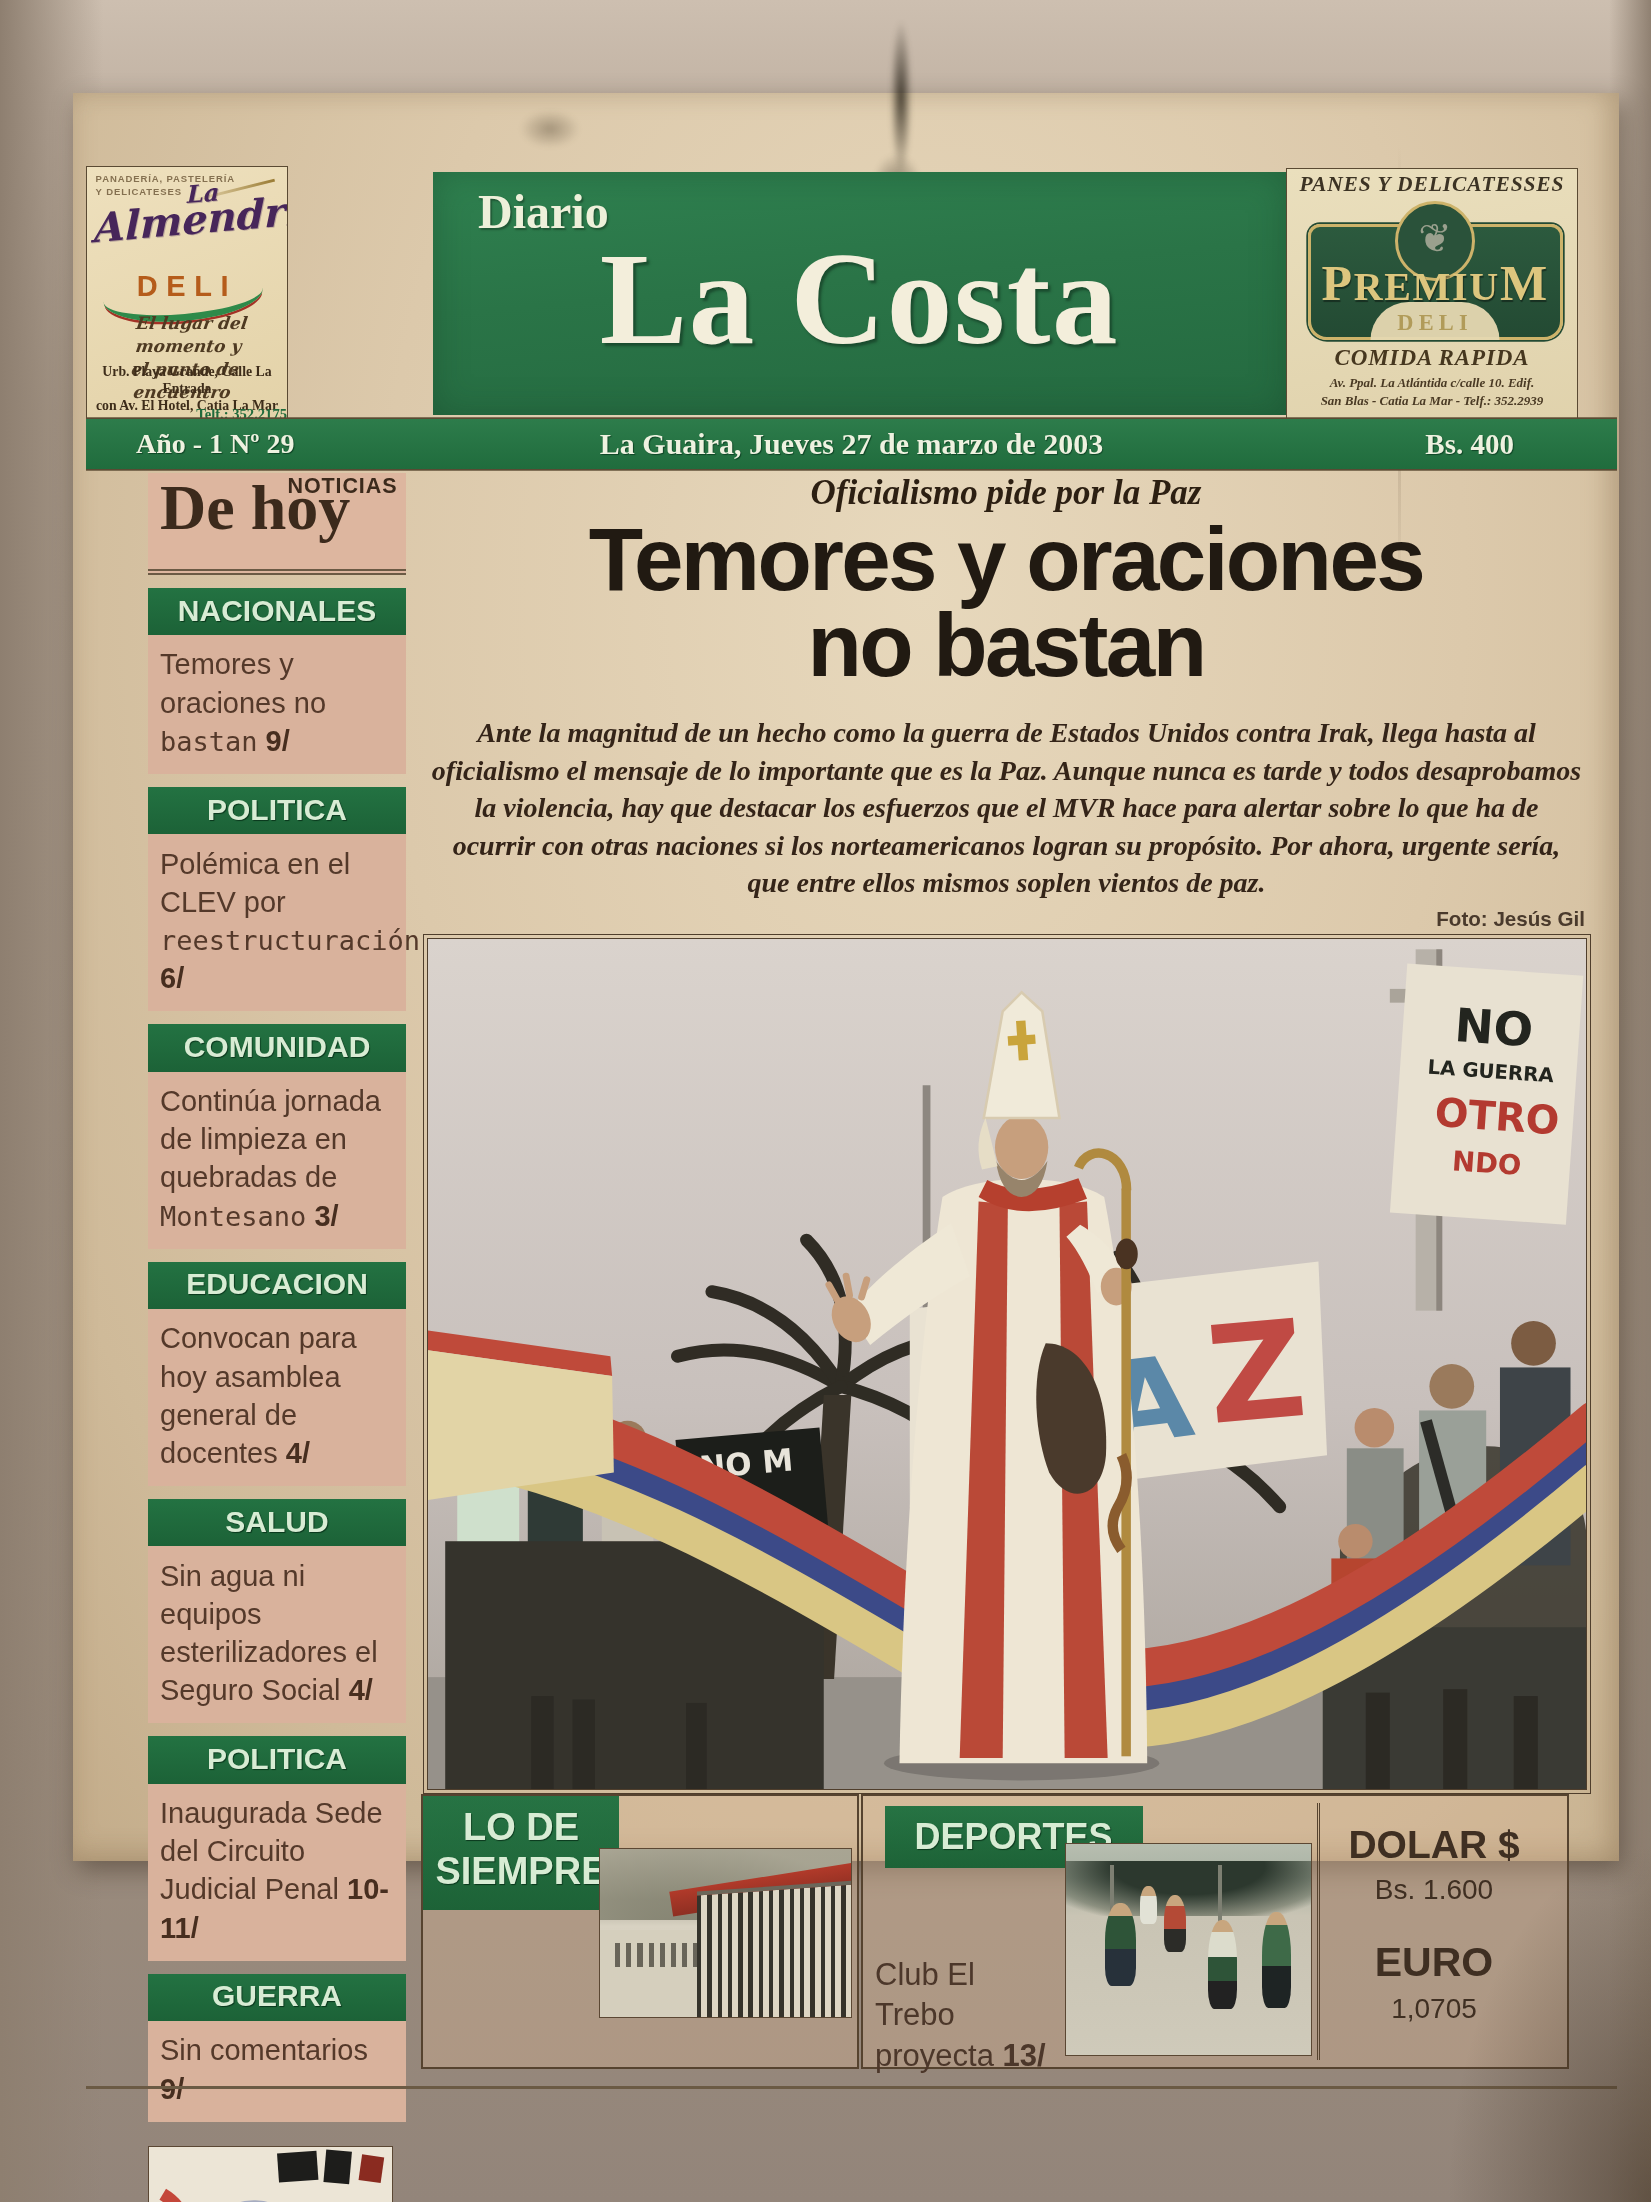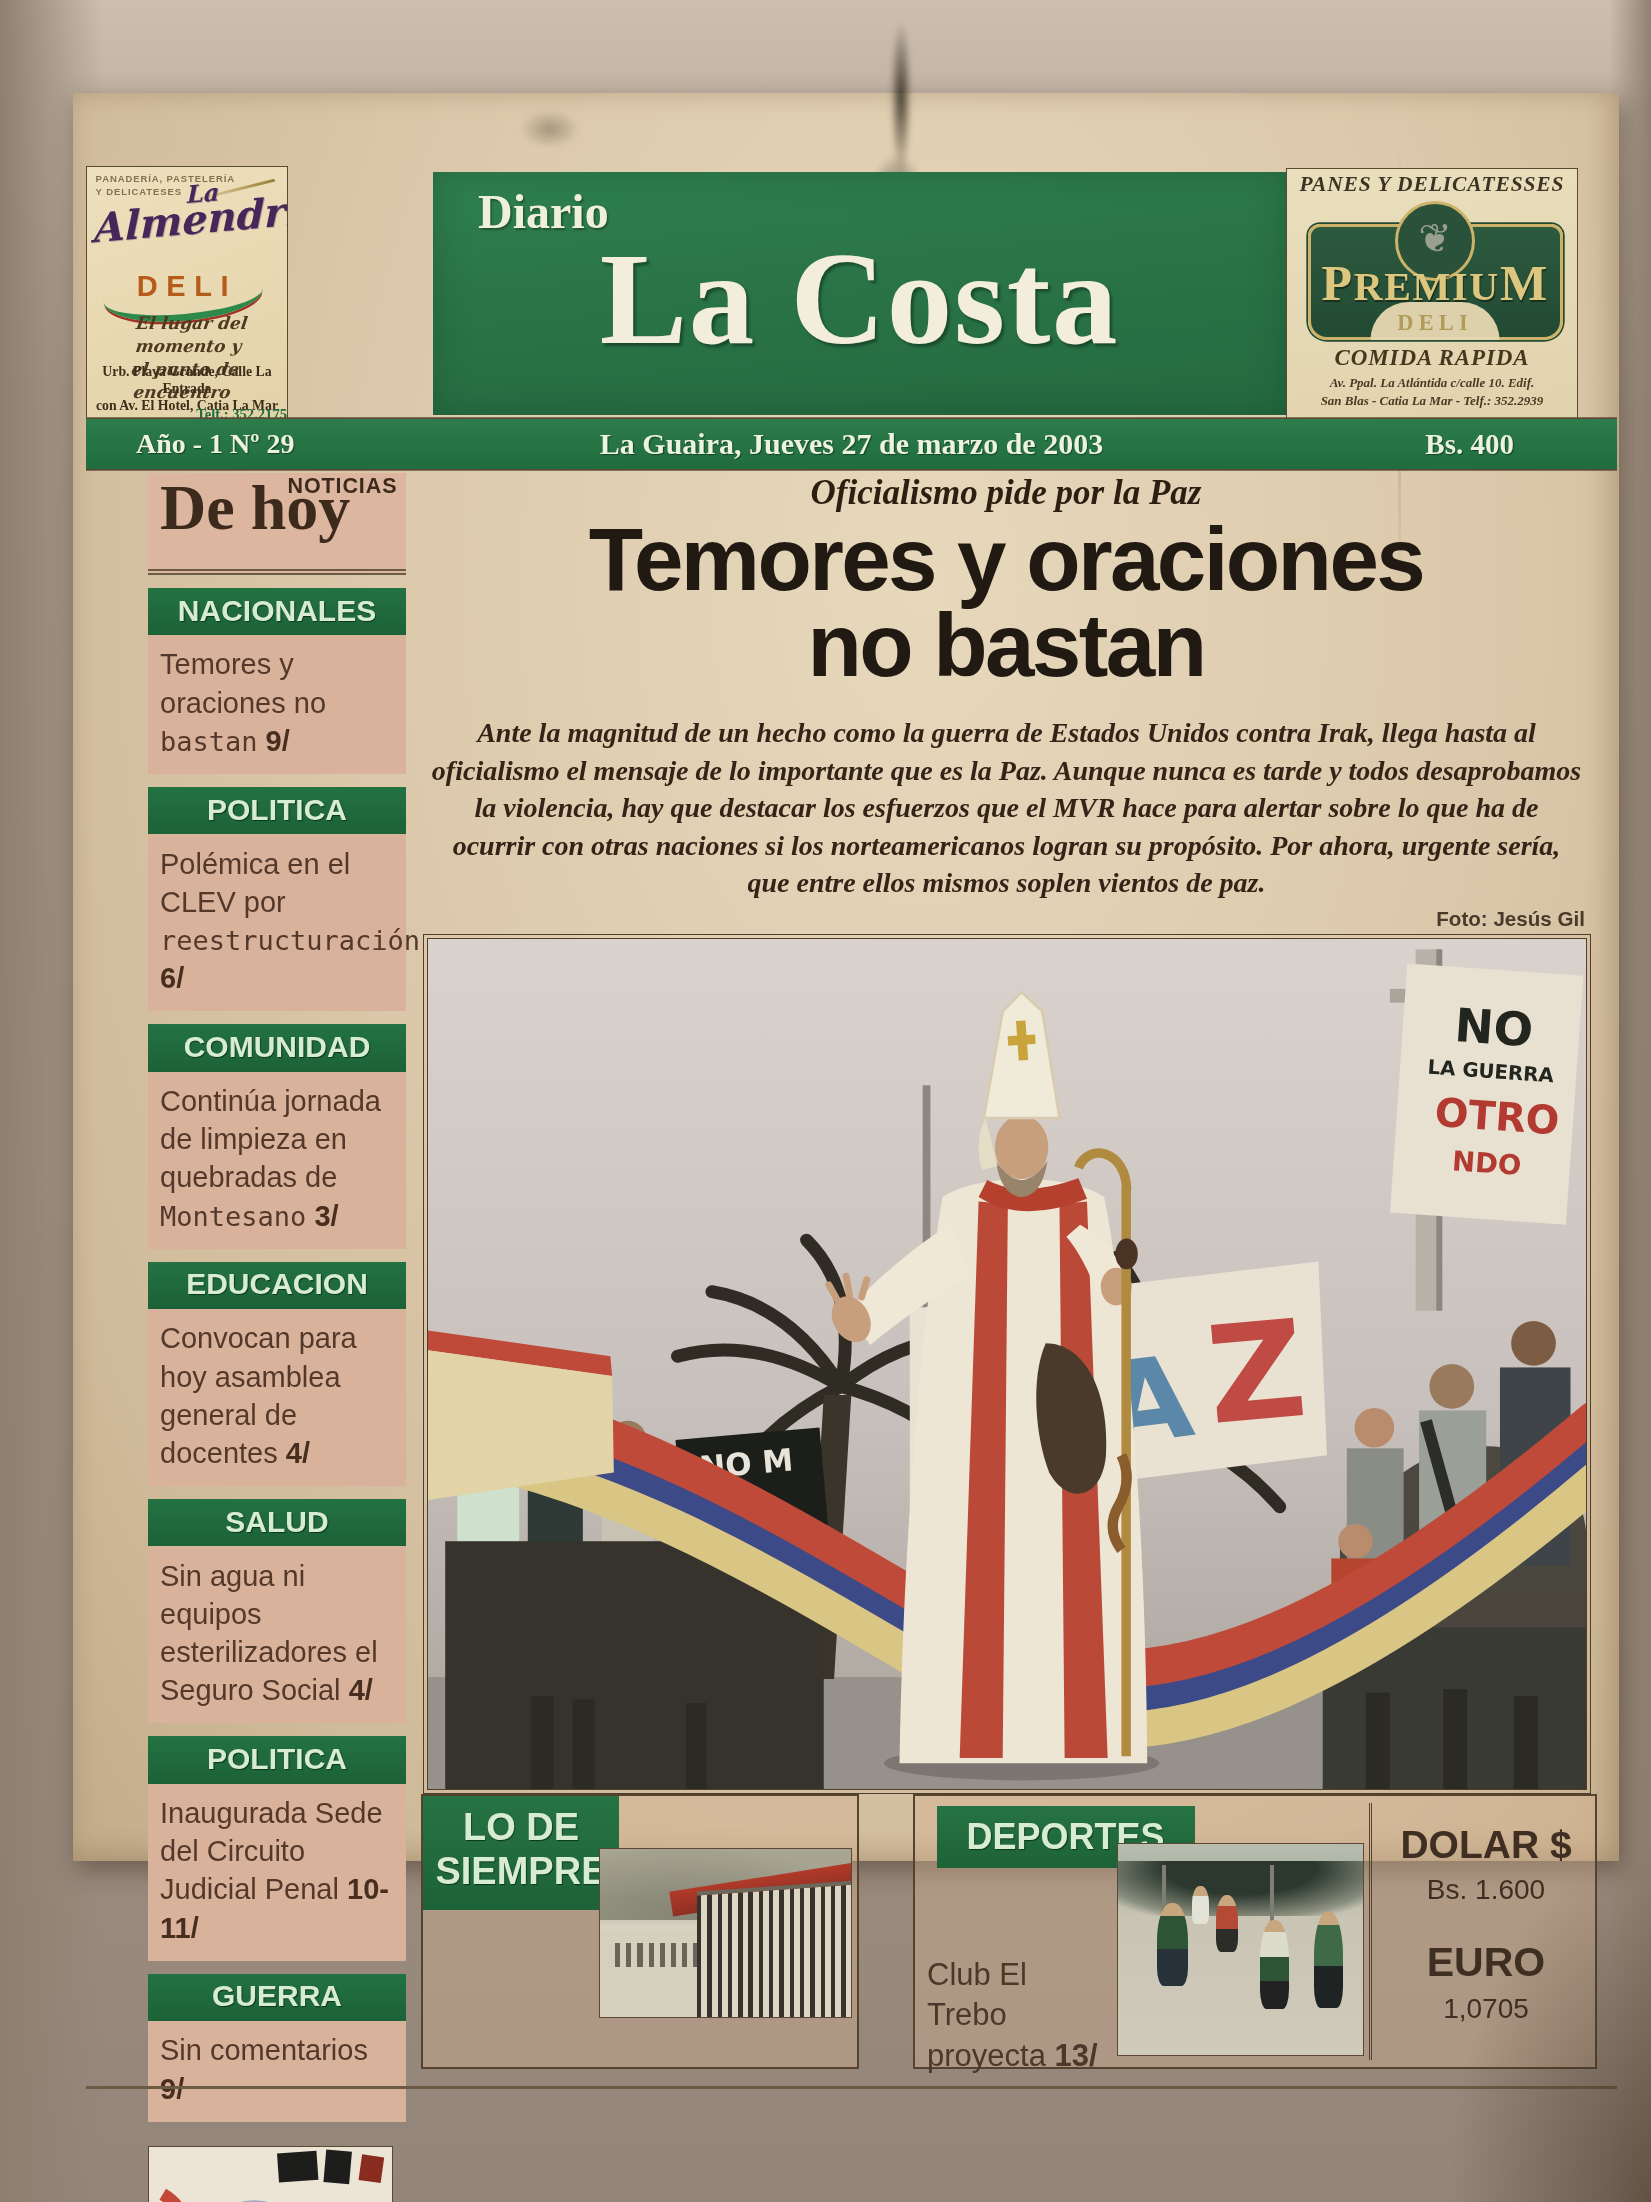--- a/index.html
+++ b/index.html
@@ -132,21 +132,21 @@
   .mural .hill{position:absolute;left:-10%;top:0;width:120%;height:42%;
     background:radial-gradient(ellipse at 35% 130%,#70705e,#a3a08e 75%);opacity:.85;}
   .mural .stripes{position:absolute;right:-6.9px;bottom:-6.9px;width:64%;height:80%;
     background:repeating-linear-gradient(90deg,#35332b 0 4.3px,#ddd6c4 4.3px 10.3px);
     transform:skewY(-4deg);border-top:4.3px solid #6b675a;}
   .mural .beam{position:absolute;left:28%;top:16%;width:80%;height:15%;
     background:linear-gradient(#b13a2a,#8e2f22);transform:rotate(-9deg);}
   .mural .wall{position:absolute;left:0;bottom:0;width:44%;height:52%;background:#d5cfbd;}
   .mural .tag{position:absolute;left:6%;bottom:30%;width:34%;height:14%;
     background:repeating-linear-gradient(90deg,#3a372e 0 5.2px,rgba(0,0,0,0) 5.2px 11.2px);opacity:.7;}
-  .box-deportes{left:840px;width:680px;}
+  .box-deportes{left:788px;width:680px;padding-left:24px;}
   .lbl-deportes{left:21.5px;top:10.3px;width:258px;height:62px;font-size:36px;line-height:62px;}
   .deportes-text{position:absolute;left:12px;top:159px;width:185px;
     font:400 31px/1.3 "Liberation Sans",sans-serif;color:#4c372a;}
   .sport{position:absolute;left:202px;top:47px;width:245px;height:211px;border:1.7px solid #5b4733;
     background:linear-gradient(180deg,#b7beb0 0%,#a9b1a3 16%,#c9c4b4 34%,#cfcaba 100%);overflow:hidden;}
   .sport .canopy{position:absolute;top:8%;left:-5%;width:110%;height:26%;
     background:radial-gradient(ellipse at 50% 10%,#2c382e 40%,#49544370 75%,rgba(73,84,67,0) 85%);}
   .sport .post{position:absolute;top:10%;width:4.3px;height:34%;background:#7d7f72;}
   .sk{position:absolute;border-radius:45% 45% 22% 22%;}
   .divider{position:absolute;left:454px;top:6.9px;bottom:6.9px;width:0;border-left:3.4px double #56432f;}

